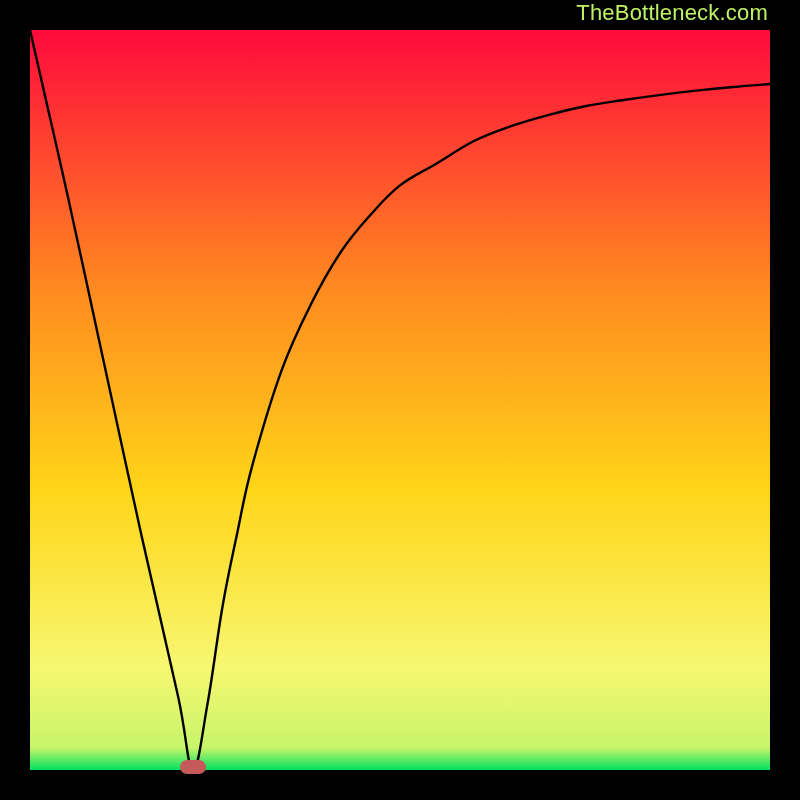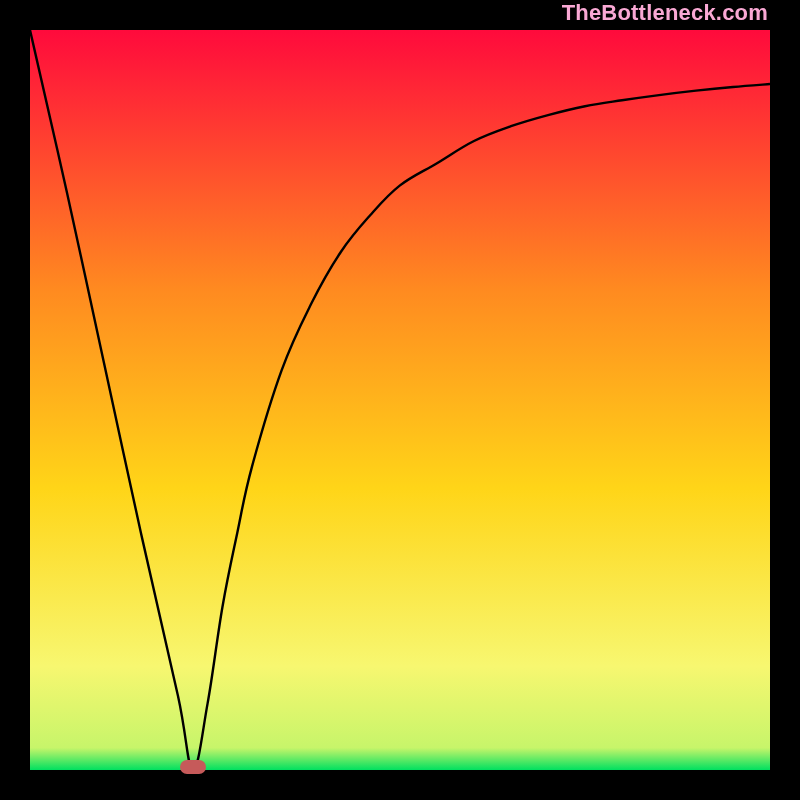--- a/index.html
+++ b/index.html
@@ -23,23 +23,23 @@
     position: absolute;
     left: 0;
     top: 0;
     width: 740px;
     height: 740px;
   }
   .watermark {
     position: absolute;
     top: 0;
     right: 32px;
-    color: #f9a8d4;
+    color: #bef264;
     font-size: 22px;
-    font-weight: 700;
+    font-weight: 400;
     letter-spacing: 0.2px;
   }
   .marker {
     position: absolute;
     width: 26px;
     height: 14px;
     border-radius: 7px;
     transform: translate(-50%, -50%);
   }
   svg { display: block; }

